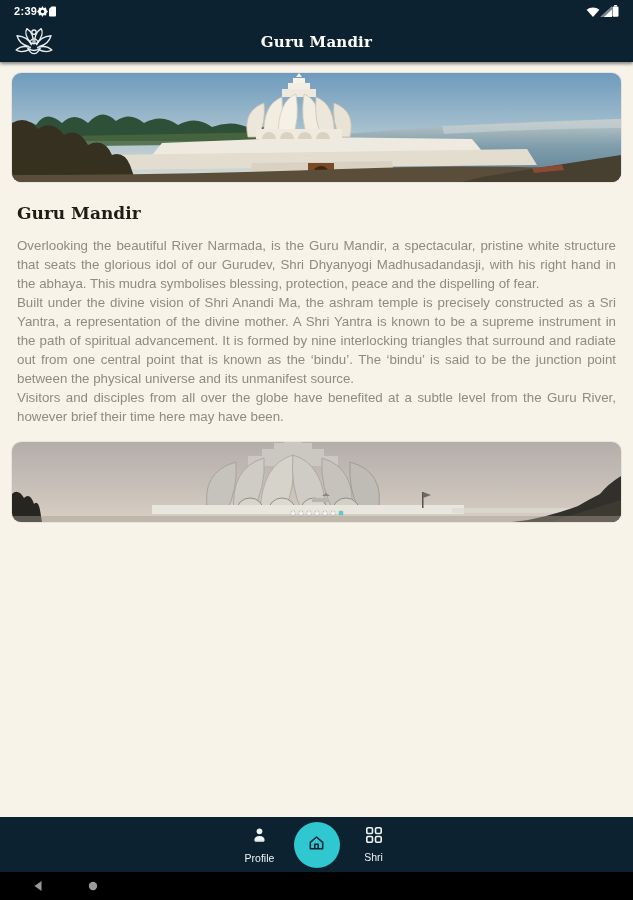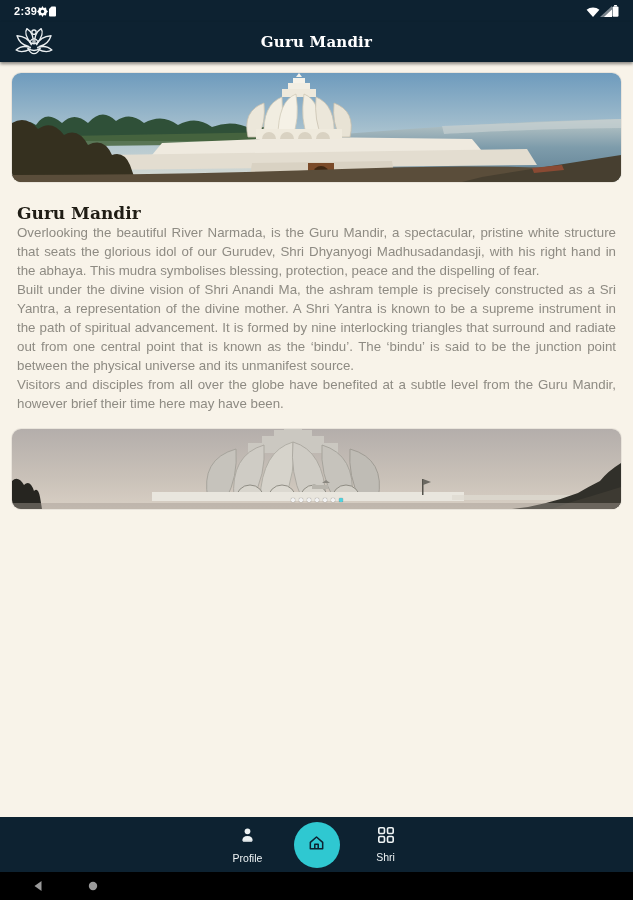--- a/index.html
+++ b/index.html
@@ -29,34 +29,34 @@
   .content{height:755px;padding:0 12px;box-sizing:border-box;background:#f8f3e9;overflow:hidden;}
   .hero{
     margin-top:11px;height:109px;border-radius:9px;overflow:hidden;
     box-shadow:0 0 0 1px rgba(0,0,0,.06);
   }
   .hero svg,.carousel svg{display:block;width:100%;height:100%;}
   .section-heading{
     margin:21px 0 0;padding:0 5px;font-family:"DejaVu Serif","Liberation Serif",serif;
     font-size:17px;font-weight:bold;color:#201d15;
   }
-  .body-text{padding:0 5px;}
+  .body-text{margin-top:13px;padding:0 5px;}
   .body-text p{
     margin:0;font-size:13.3px;line-height:19px;color:#8e8b83;text-align:justify;
   }
   .carousel{
     position:relative;margin-top:16px;height:80px;border-radius:9px;overflow:hidden;
     box-shadow:0 0 0 1px rgba(0,0,0,.06);
   }
   .dots{position:absolute;left:50%;bottom:7px;transform:translateX(-50%);display:flex;gap:4px;}
   .dot{width:4px;height:4px;border-radius:1.5px;background:#f2f2f2;box-shadow:0 0 1px rgba(0,0,0,.6);}
   .dot.active{background:#4fd2de;}
   
   .bottom-nav{
-    height:55px;background:#0d2231;display:flex;align-items:center;justify-content:center;gap:20px;
+    height:55px;background:#0d2231;display:flex;align-items:center;justify-content:center;gap:8px;
   }
   .nav-item{
     width:52px;display:flex;flex-direction:column;align-items:center;gap:3px;
     color:#eef3f4;cursor:pointer;
   }
   .nav-label{font-size:10.5px;}
   .home-fab{
     width:46px;height:46px;border-radius:50%;background:#2fc8d1;
     display:flex;align-items:center;justify-content:center;cursor:pointer;
   }
@@ -168,21 +168,21 @@
         <path d="M609 109 L609 82 Q545 92 470 104 L450 109 Z" fill="#473f30"></path>
         <path d="M520 95 l30 -3 l2 5 l-30 3 z" fill="#8a4a33"></path>
       </svg>
     </div>
 
     <h2 class="section-heading">Guru Mandir</h2>
 
     <div class="body-text">
       <p>Overlooking the beautiful River Narmada, is the Guru Mandir, a spectacular, pristine white structure that seats the glorious idol of our Gurudev, Shri Dhyanyogi Madhusadandasji, with his right hand in the abhaya. This mudra symbolises blessing, protection, peace and the dispelling of fear.</p>
       <p>Built under the divine vision of Shri Anandi Ma, the ashram temple is precisely constructed as a Sri Yantra, a representation of the divine mother. A Shri Yantra is known to be a supreme instrument in the path of spiritual advancement. It is formed by nine interlocking triangles that surround and radiate out from one central point that is known as the ‘bindu’. The ‘bindu’ is said to be the junction point between the physical universe and its unmanifest source.</p>
-      <p>Visitors and disciples from all over the globe have benefited at a subtle level from the Guru Mandir, however brief their time here may have been.</p>
+      <p>Visitors and disciples from all over the globe have benefited at a subtle level from the Guru River, however brief their time here may have been.</p>
     </div>
 
     <div class="carousel">
       <svg viewBox="0 0 609 80" preserveAspectRatio="none">
         <defs>
           <linearGradient id="sky2" x1="0" y1="0" x2="0" y2="1">
             <stop offset="0" stop-color="#b4aeab"></stop>
               <stop offset=".6" stop-color="#c9c1b8"></stop>
               <stop offset="1" stop-color="#d8cfc4"></stop>
           </linearGradient>

